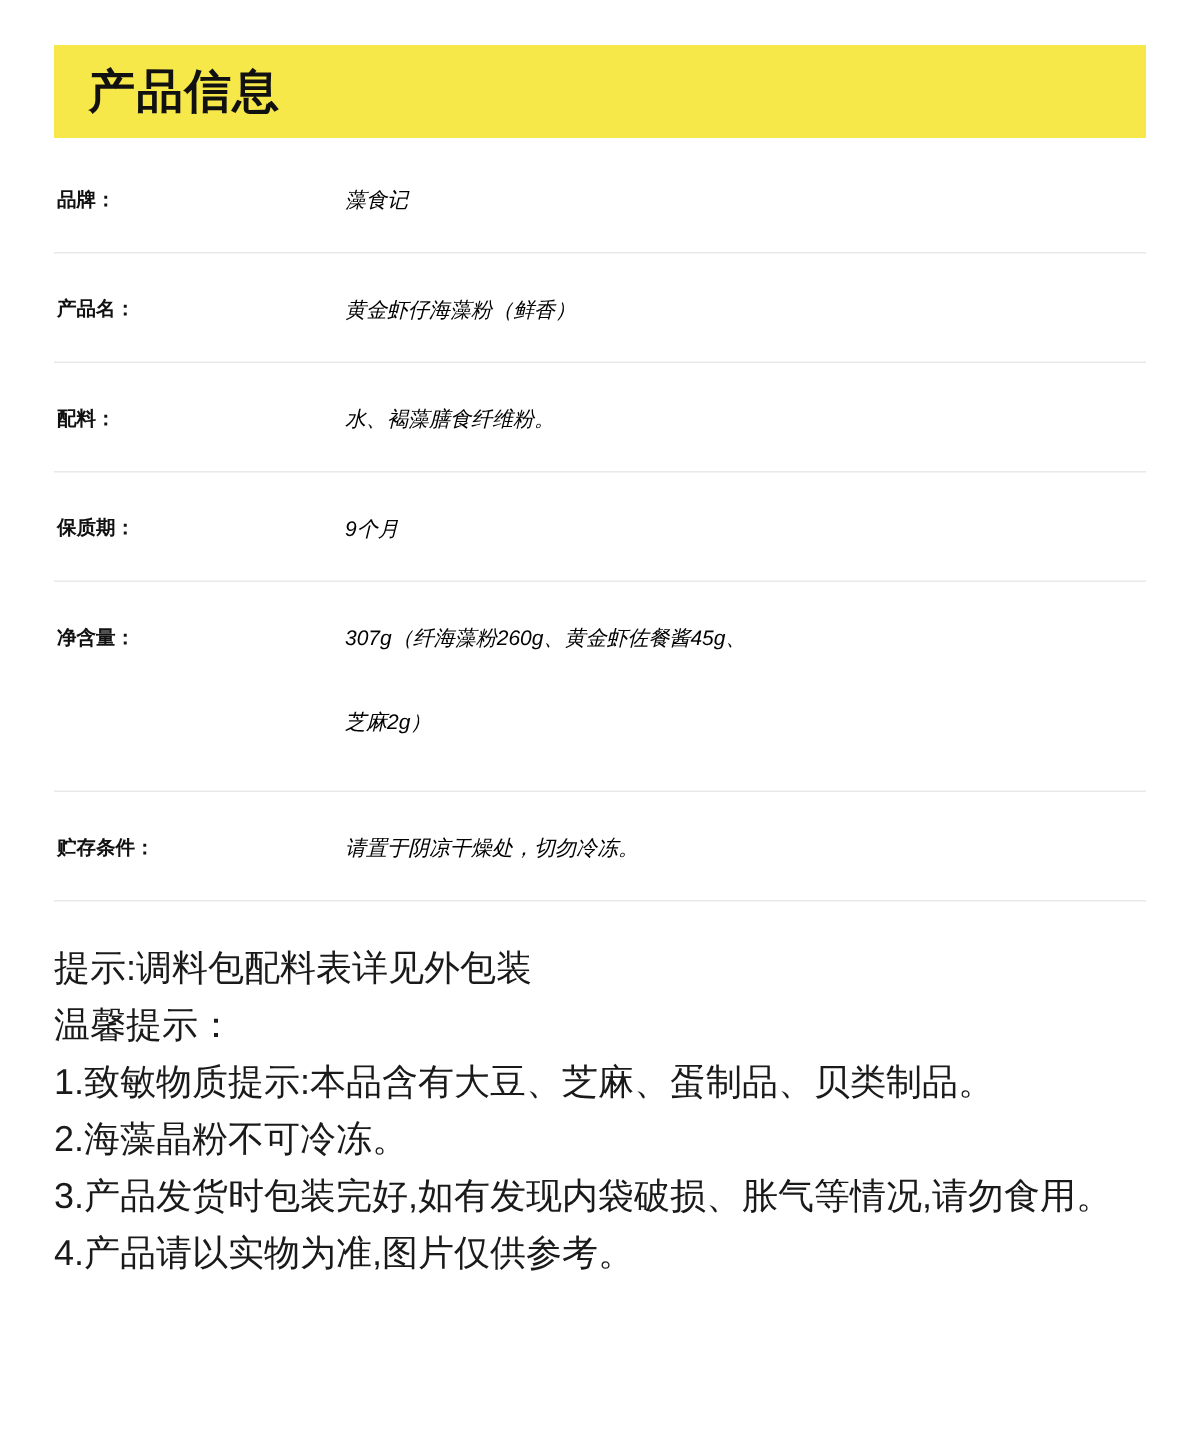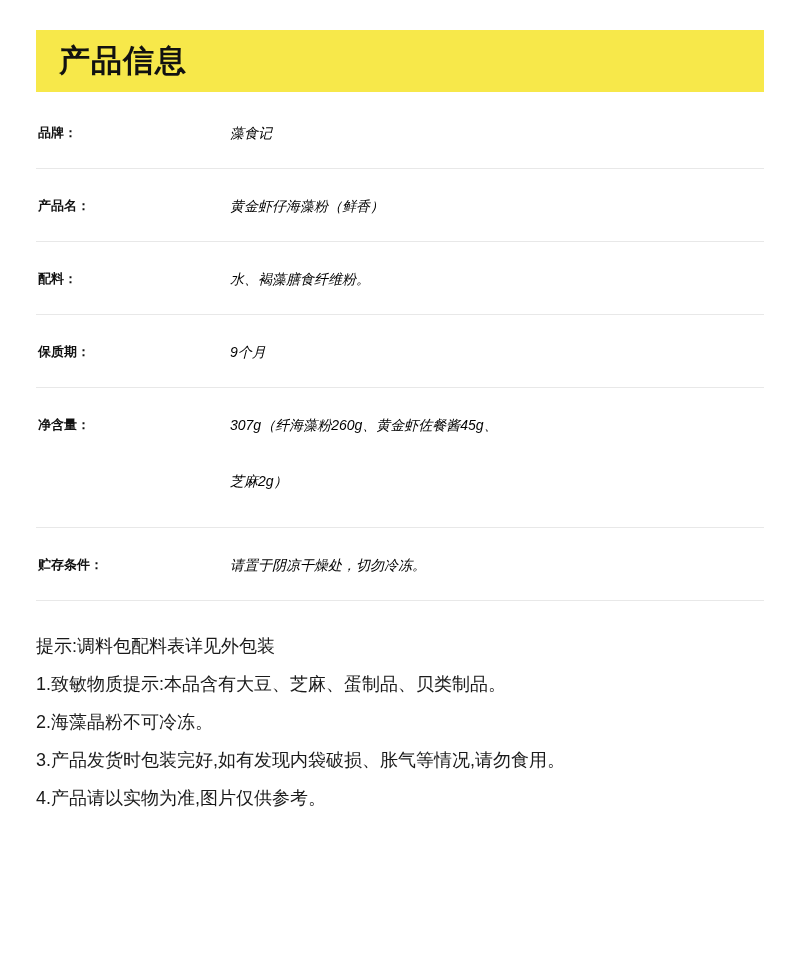--- a/index.html
+++ b/index.html
@@ -70,21 +70,21 @@
     font-style: italic;
   }
   .spec-value .line2 {
     display: block;
     margin-top: 26px;
   }
   .notes {
     margin-top: 26px;
   }
   .note-line {
-    font-size: 18px;
+    font-size: 24px;
     color: #1a1a1a;
     line-height: 38px;
     font-weight: 500;
   }
 </style>
 </head>
 <body>
 
 <div class="page">
 
@@ -124,19 +124,20 @@
 
     <div class="spec-row">
       <div class="spec-label">贮存条件：</div>
       <div class="spec-value">请置于阴凉干燥处，切勿冷冻。</div>
     </div>
 
   </div>
 
   <div class="notes">
     <div class="note-line">提示:调料包配料表详见外包装</div>
+    <div class="note-line">温馨提示：</div>
     <div class="note-line">1.致敏物质提示:本品含有大豆、芝麻、蛋制品、贝类制品。</div>
     <div class="note-line">2.海藻晶粉不可冷冻。</div>
     <div class="note-line">3.产品发货时包装完好,如有发现内袋破损、胀气等情况,请勿食用。</div>
     <div class="note-line">4.产品请以实物为准,图片仅供参考。</div>
   </div>
 
 </div>
 
 </body></html>

